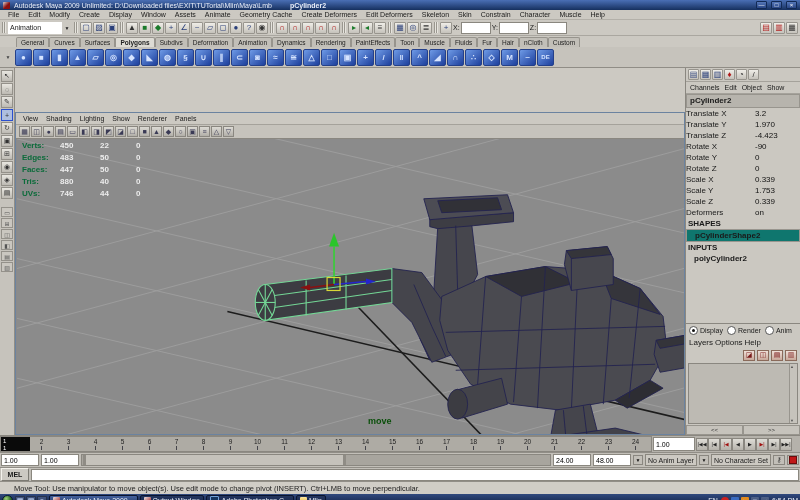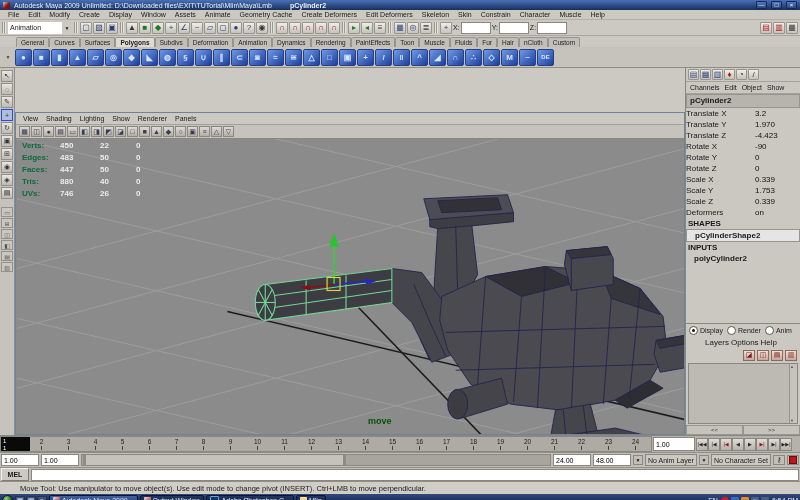--- a/index.html
+++ b/index.html
@@ -77,27 +77,27 @@
   .channelpanel{width:114px;background:#cbc8c1;border-left:1px solid #8a8780;display:flex;flex-direction:column;font-size:8px;}
   .cb-toolbar{height:13px;display:flex;align-items:center;padding:0 2px;gap:1px;border-bottom:1px solid #a5a29b;}
   .cb-menus{height:11px;display:flex;align-items:center;gap:1px;padding:0 2px;border-bottom:1px solid #a5a29b;}
   .cb-menus .menu-item{font-size:7px;padding:0 2px;}
   .cb-obj{height:11px;background:#b7b4ad;font-weight:bold;padding:1px 3px 0;border:1px solid #98958e;}
   .cb-row{height:11px;display:flex;align-items:center;}
   .cb-name{width:64px;text-align:left;padding-right:3px;color:#1a1a1a;}
   .cb-val{flex:1;padding-left:2px;color:#111;}
   .cb-sec{height:11px;font-weight:bold;padding-left:2px;display:flex;align-items:center;}
   .cb-sub{height:11px;font-weight:bold;padding-left:8px;display:flex;align-items:center;}
-  .cb-sub.hl{background:#e5e5e5;border:1px solid #98958e;}
+  .cb-sub.hl{background:#0f766e;border:1px solid #98958e;}
   .cb-flex{flex:1;}
   .layer-radios{height:13px;display:flex;align-items:center;gap:4px;padding:0 3px;border-top:1px solid #8a8780;font-size:7px;}
   .radio{width:7px;height:7px;border-radius:50%;border:1px solid #555;background:#fff;display:inline-block;position:relative;flex:none;}
   .radio.on::after{content:"";position:absolute;left:1.5px;top:1.5px;width:3px;height:3px;border-radius:50%;background:#111;}
   .lr-item{display:flex;align-items:center;gap:2px;}
-  .layer-menus{height:11px;display:flex;gap:2px;padding:0 19px;align-items:center;}
+  .layer-menus{height:11px;display:flex;gap:2px;padding:0 3px;align-items:center;}
   .layer-icons{height:14px;display:flex;justify-content:flex-end;gap:2px;padding:0 3px;align-items:center;}
   .li-ic{width:12px;height:11px;font-size:7px;display:flex;align-items:center;justify-content:center;
          background:linear-gradient(#efe0d8,#c8a89a);border:1px solid #8a6a5a;color:#7a1a1a;padding:0;}
   .layer-list{flex:1;margin:1px 2px;background:#bdbab3;border:1px solid #8a8780;position:relative;}
   .layer-scroll{position:absolute;right:0;top:0;bottom:0;width:7px;background:#c6c3bc;border-left:1px solid #98958e;}
   .layer-scroll::before{content:"▲";position:absolute;top:0;left:0;font-size:4px;color:#555;}
   .layer-scroll::after{content:"▼";position:absolute;bottom:0;left:0;font-size:4px;color:#555;}
   .layer-arrows{height:10px;display:flex;}
   .layer-arrows button{flex:1;font-size:6px;line-height:8px;background:#c6c3bc;border:1px solid #98958e;padding:0;color:#333;}
 
@@ -122,21 +122,21 @@
   .dd-tri{width:10px;height:10px;background:#c2bfb8;border:1px solid #8a8780;font-size:5px;display:flex;align-items:center;justify-content:center;color:#111;padding:0;}
   .rs-dd{height:10px;background:#ccc9c2;border:1px solid #8a877f;display:flex;align-items:center;padding:0 2px;white-space:nowrap;}
   .key-ic{width:12px;height:10px;font-size:7px;color:#333;background:#c2bfb8;border:1px solid #8a8780;display:flex;align-items:center;justify-content:center;padding:0;}
   .rec-ic{width:12px;height:10px;background:#c2bfb8;border:1px solid #8a8780;display:flex;align-items:center;justify-content:center;padding:0;}
   .rec-ic::after{content:"";width:6px;height:6px;background:#c01818;border:1px solid #6a0c0c;}
 
   
   .cmdline{height:13px;display:flex;align-items:center;background:#c2bfb8;border-top:1px solid #918e87;padding:0 1px;gap:2px;}
   .mel-tab{width:26px;height:11px;font-size:7px;font-weight:bold;background:#ccc9c2;display:flex;align-items:center;justify-content:center;}
   .cmd-input{flex:1;height:10px;background:#fff;border:1px solid #8a877f;font-size:7px;padding:0 2px;}
-  .helpline{height:12px;display:flex;align-items:center;background:#d0cdc6;border-top:1px solid #918e87;padding:0 20px;font-size:7.5px;color:#222;}
+  .helpline{height:12px;display:flex;align-items:center;background:#d0cdc6;border-top:1px solid #918e87;padding:0 14px;font-size:7.5px;color:#222;}
 
   
   .taskbar{height:13px;background:linear-gradient(#31497e,#0d1c3e);display:flex;align-items:center;padding:0 2px;gap:2px;color:#e8eef8;}
   .start-orb{width:11px;height:11px;border-radius:50%;background:radial-gradient(circle at 35% 30%,#9fd07a,#2a6a2a 55%,#123a6a);border:1px solid #0a1a30;flex:none;padding:0;}
   .ql-ic{width:10px;height:10px;font-size:7px;display:flex;align-items:center;justify-content:center;color:#cfe0ff;background:rgba(255,255,255,.12);border:1px solid rgba(0,0,0,.4);border-radius:1px;padding:0;}
   .task-btn{height:11px;display:flex;align-items:center;gap:2px;padding:0 3px;font-size:7px;color:#e8eef8;
             background:linear-gradient(#23355e,#15244a);border:1px solid #0a1530;border-radius:2px;max-width:118px;overflow:hidden;white-space:nowrap;}
   .task-btn.active{background:linear-gradient(#44619e,#22375f);}
   .tb-ic{width:7px;height:7px;flex:none;border-radius:1px;background:#888;}
   .ic-maya .tb-ic{background:linear-gradient(135deg,#e8e8e8,#a01010);}
@@ -491,21 +491,21 @@
           <div class="hud-row">
             <span class="hud-label">Tris:</span>
             <span class="hud-v1">880</span>
             <span class="hud-v2">40</span>
             <span class="hud-v3">0</span>
           </div>
 
           <div class="hud-row">
             <span class="hud-label">UVs:</span>
             <span class="hud-v1">746</span>
-            <span class="hud-v2">26</span>
+            <span class="hud-v2">44</span>
             <span class="hud-v3">0</span>
           </div>
         </div>
 
       <div class="cam-label">move</div>
     </div>
 
     <div class="channelpanel">
       <div class="cb-toolbar">
 

